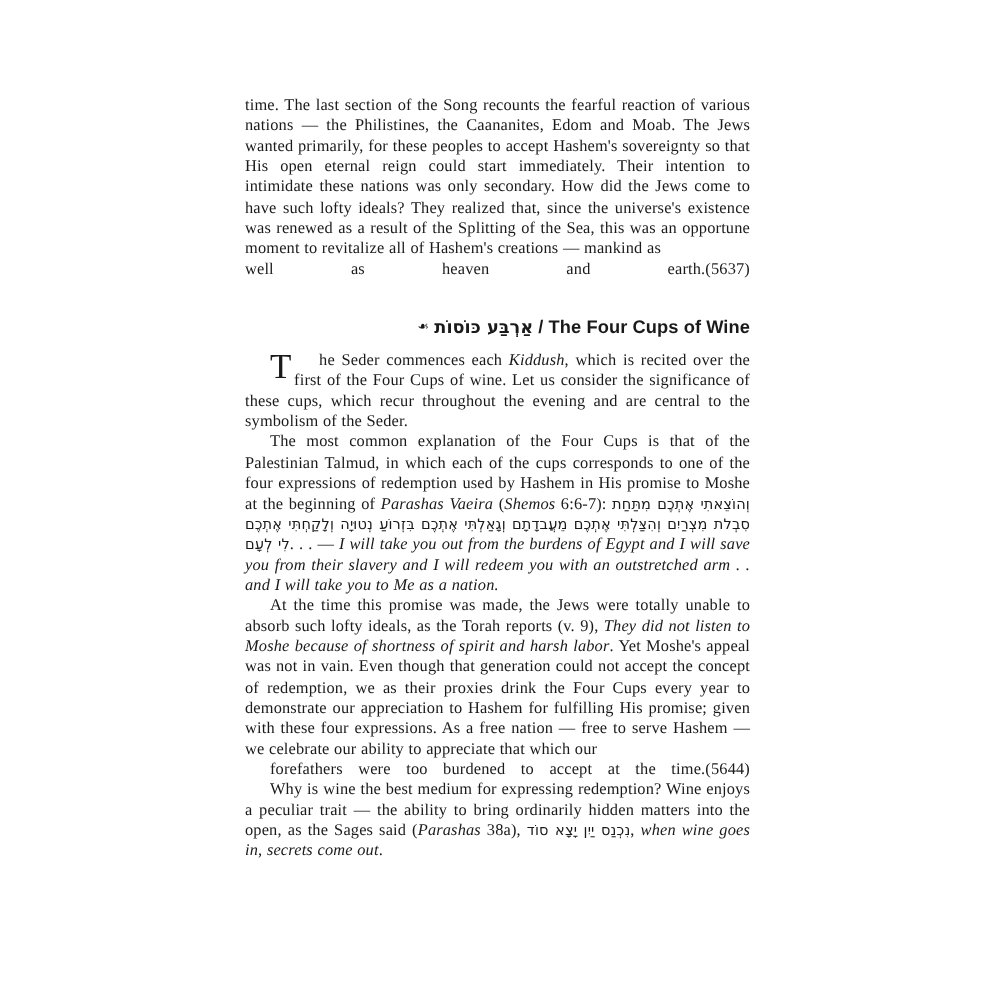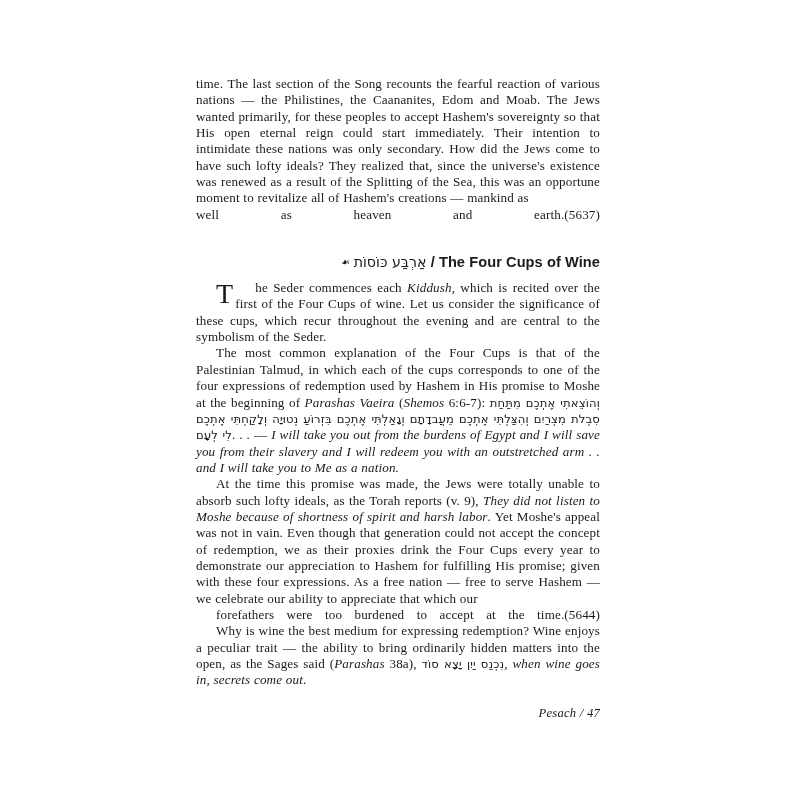--- a/index.html
+++ b/index.html
@@ -64,21 +64,21 @@
   .section-head .eng {
     font-family: "Liberation Sans", "DejaVu Sans", sans-serif;
     font-weight: bold;
     font-size: 14.6px;
     letter-spacing: 0.005em;
   }
   .section-head .heb-head {
     font-family: "DejaVu Sans", "Liberation Sans", sans-serif;
     direction: rtl;
     unicode-bidi: isolate;
-    font-weight: normal;
+    font-weight: bold;
     font-size: 14.2px;
   }
   .section-head .ornament {
     font-family: "DejaVu Sans", sans-serif;
     font-size: 11px;
     vertical-align: 1px;
     display: inline-block;
     transform: scaleX(-1);
   }
 
@@ -132,15 +132,14 @@
 
     <p class="body-par"><span>The most common explanation of the Four Cups is that of the Palestinian Talmud, in which each of the cups corresponds to one of the four expressions of redemption used by Hashem in His promise to Moshe at the beginning of </span><span class="it">Parashas Vaeira</span><span> (</span><span class="it">Shemos</span><span> 6:6-7): </span><span class="heb">וְהוֹצֵאתִי אֶתְכֶם מִתַּחַת סִבְלת מִצְרַיִם וְהִצַּלְתִּי אֶתְכֶם מֵעֲבדָתָם וְגָאַלְתִּי אֶתְכֶם בִּזְרוֹעַ נְטוּיָה וְלָקַחְתִּי אֶתְכֶם לִי לְעָם</span><span>. . . — </span><span class="it">I will take you out from the burdens of Egypt and I will save you from their slavery and I will redeem you with an outstretched arm . . and I will take you to Me as a nation.</span></p>
 
     <p class="body-par"><span>At the time this promise was made, the Jews were totally unable to absorb such lofty ideals, as the Torah reports (v. 9), </span><span class="it">They did not listen to Moshe because of shortness of spirit and harsh labor</span><span>. Yet Moshe's appeal was not in vain. Even though that generation could not accept the concept of redemption, we as their proxies drink the Four Cups every year to demonstrate our appreciation to Hashem for fulfilling His promise; given with these four expressions. As a free nation — free to serve Hashem — we celebrate our ability to appreciate that which our</span><span class="sig-line"><span>forefathers were too burdened to accept at the time.</span><span class="sig-end">(5644)</span></span></p>
 
     <p class="body-par"><span>Why is wine the best medium for expressing redemption? Wine enjoys a peculiar trait — the ability to bring ordinarily hidden matters into the open, as the Sages said (</span><span class="it">Parashas</span><span> 38a), </span><span class="heb">נִכְנַס יַיִן יָצָא סוֹד</span><span>, </span><span class="it">when wine goes in, secrets come out</span><span>.</span></p>
 
 
   </div>
 
-  <div class="folio">Pesach / 47</div>
 
 </div>
 
 </body></html>

